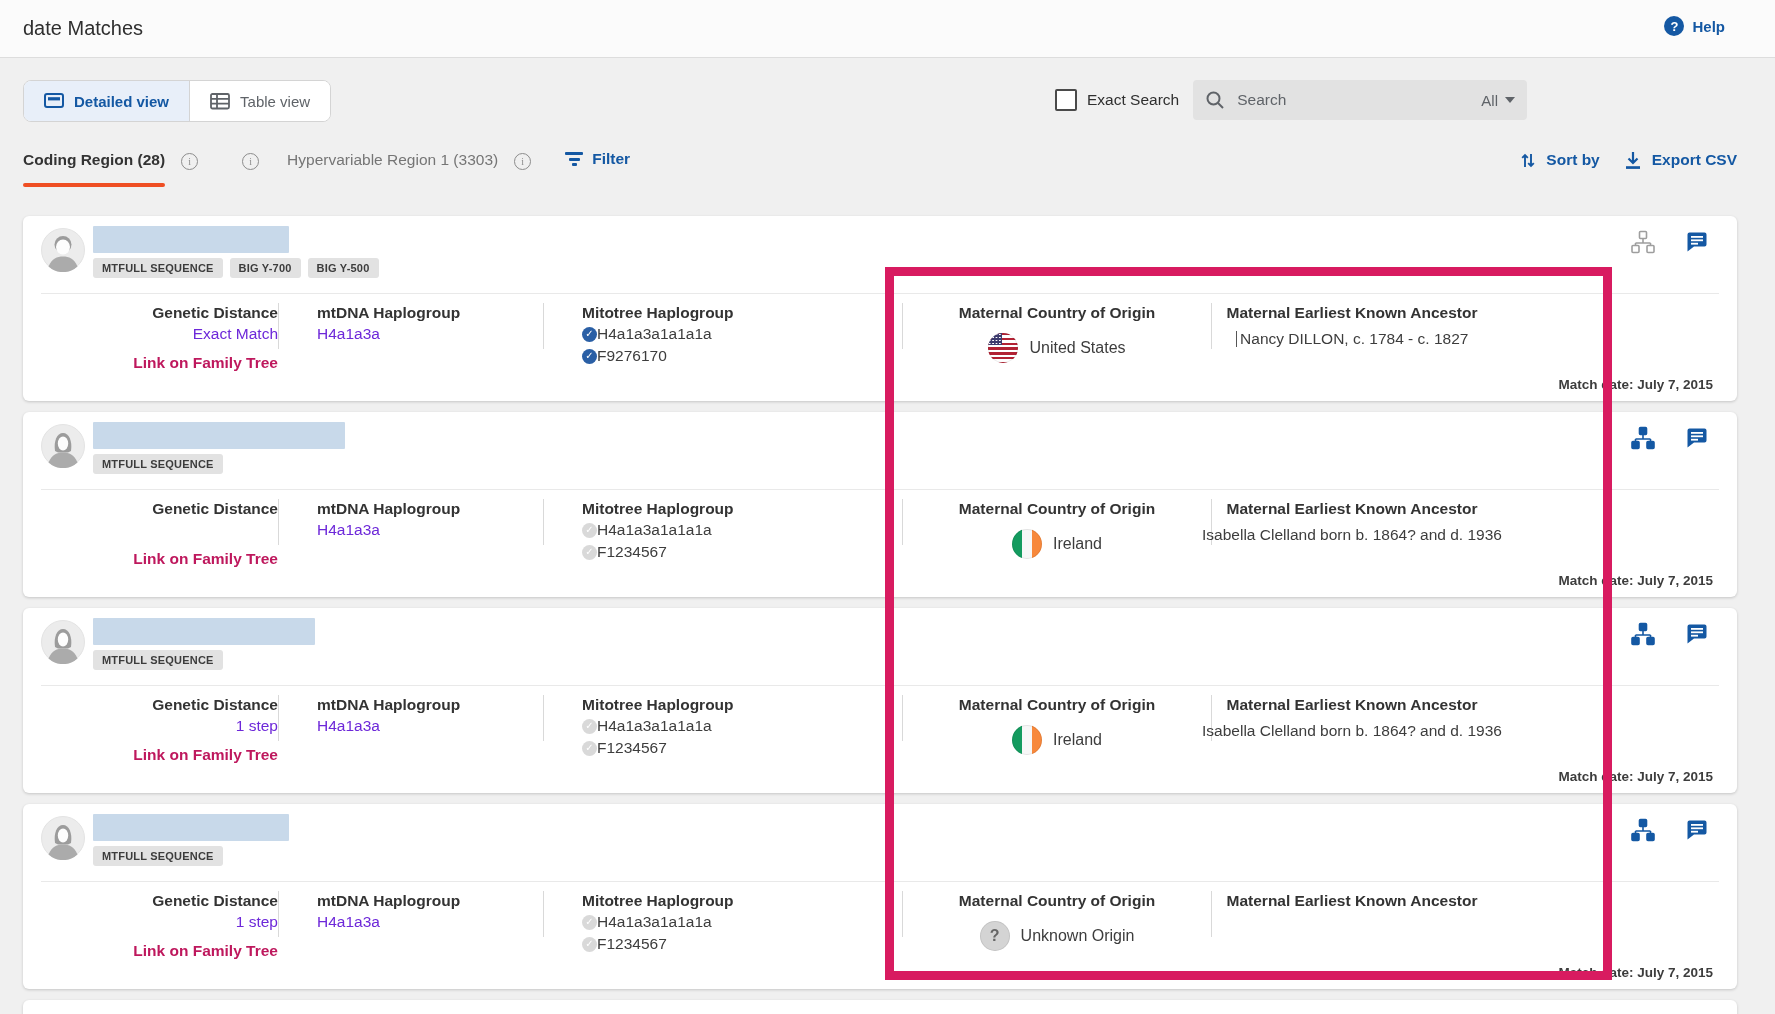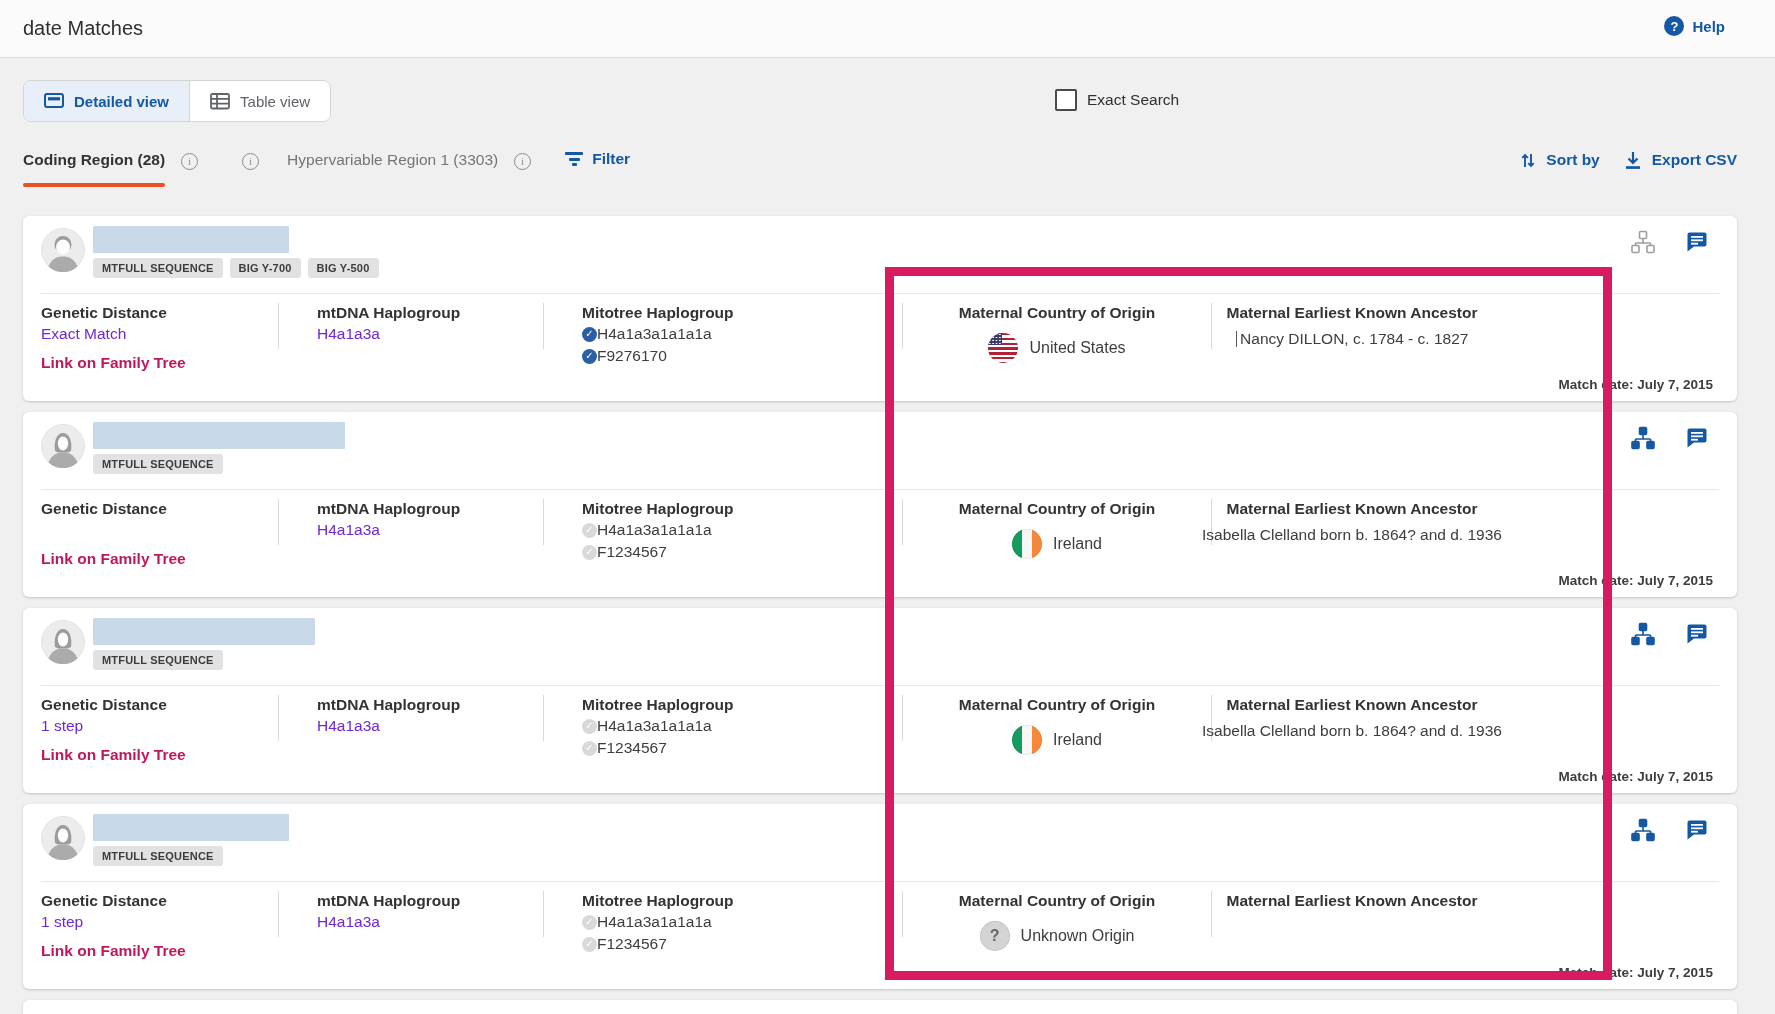--- a/index.html
+++ b/index.html
@@ -50,21 +50,21 @@
   .avatar{position:absolute;left:18px;top:12px;width:44px;height:44px;}
   .name-redaction{position:absolute;left:70px;top:10px;height:27px;background:#c8d9ea;border-radius:1px;}
   .badges{position:absolute;left:70px;top:42px;display:flex;gap:7px;}
   .badge{background:#e2e2e2;color:#3c3c3c;font-size:11px;font-weight:bold;letter-spacing:.2px;padding:4px 9px;border-radius:3px;white-space:nowrap;}
   .card-icons{position:absolute;right:28px;top:14px;display:flex;gap:30px;}
   .card-icons svg{cursor:pointer;}
   .divider{position:absolute;left:18px;right:18px;top:77px;border-top:1px solid #e9e9e9;}
   .card-body{position:absolute;left:18px;right:18px;top:86px;display:flex;align-items:flex-start;}
   .vsep{width:1px;background:#d9d9d9;height:46px;margin-top:1px;flex:none;}
   .col{box-sizing:border-box;flex:none;}
-  .col1{width:237px;}
+  .col1{width:237px;text-align:right;}
   .col2{width:264px;padding-left:38px;}
   .col3{width:358px;padding-left:38px;}
   .col4{width:308px;display:flex;flex-direction:column;align-items:center;}
   .col5{width:280px;display:flex;flex-direction:column;align-items:center;}
   .col-label{font-size:15.5px;font-weight:bold;color:#333;line-height:21px;white-space:nowrap;}
   .col-value{font-size:15.5px;color:#6d28d9;line-height:22px;min-height:22px;white-space:nowrap;}
   .ft-link{font-size:15.5px;font-weight:bold;color:#be185d;margin-top:9px;cursor:pointer;white-space:nowrap;}
   .mito-row{display:flex;align-items:center;line-height:22px;font-size:15.5px;color:#3d3d3d;}
   .check-icon{width:15px;height:15px;border-radius:50%;display:inline-flex;align-items:center;justify-content:center;color:#fff;font-size:10px;flex:none;}
   .check-icon::after{content:"\2713";}
@@ -109,20 +109,31 @@
       <rect x="1" y="1" width="18" height="14.5" rx="1.5" fill="none" stroke="#5f6368" stroke-width="1.8"></rect>
       <path d="M1 5.8h18M1 10.6h18M7 1v14.5" stroke="#5f6368" stroke-width="1.8" fill="none"></path>
     </svg>
     <span>Table view</span>
   </div>
 </div>
 
 <div class="search-area">
   <span class="checkbox"></span>
   <span class="exact-label">Exact Search</span>
+  <div class="search-box">
+    <svg width="20" height="20" viewBox="0 0 20 20">
+      <circle cx="8.5" cy="8.5" r="6" stroke="#5f6368" stroke-width="2" fill="none"></circle>
+      <path d="M13 13l5 5" stroke="#5f6368" stroke-width="2"></path>
+    </svg>
+    <input type="text" placeholder="Search" style="">
+    <div class="scope">
+      <span>All</span>
+      <span class="caret-down"></span>
+    </div>
+  </div>
 </div>
 
 <div class="tabs-row">
   <div class="tab active">Coding Region (28)</div>
   <span class="info-icon"></span>
   <span class="info-icon"></span>
   <div class="tab">Hypervariable Region 1 (3303)</div>
   <span class="info-icon"></span>
   <div class="filter-btn">
     <span class="filter-icon">

